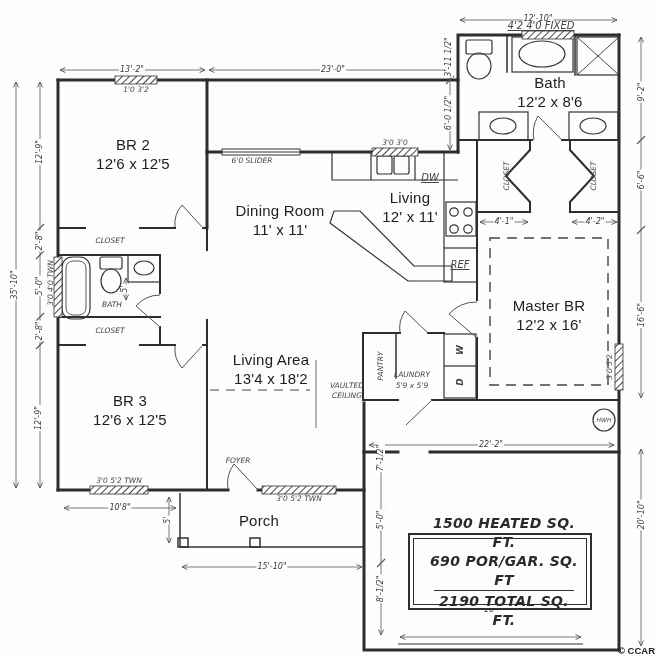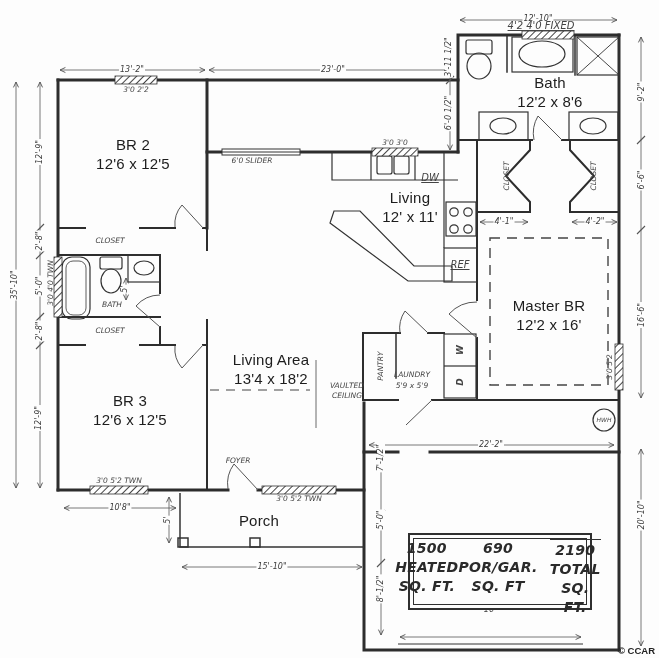--- a/index.html
+++ b/index.html
@@ -13,21 +13,21 @@
   .dim.v{transform:translate(-50%,-50%) rotate(-90deg);}
   .ann{position:absolute;transform:translate(-50%,-50%);white-space:nowrap;
        font:italic 7.5px/8px "DejaVu Sans",sans-serif;color:#444;background:transparent;padding:0 1px;}
   .ann.v{transform:translate(-50%,-50%) rotate(-90deg);}
   .ann.xs{font-size:6px;}
   .ann.sm{font-size:10px;text-decoration:underline;}
   .ann.md{font-size:9px;font-weight:bold;}
   .sqft{position:absolute;left:408px;top:533px;width:184px;height:77px;
         border:2.5px solid #2f2f2f;background:#fdfdfd;box-sizing:border-box;padding:3px;}
   .sqft-inner{border:1.5px solid #2f2f2f;height:100%;box-sizing:border-box;
-        display:flex;justify-content:center;text-align:center;
+        display:flex;flex-direction:column;justify-content:center;text-align:center;
         font:italic bold 14px/19px "DejaVu Sans",sans-serif;color:#2a2a2a;letter-spacing:.3px;padding-left:8px;}
   .sq-line3{border-top:1.5px solid #333;margin:0 12px;padding-top:1px;}
   .copyright{position:absolute;right:4px;top:645px;font:bold 9.5px "Liberation Sans",sans-serif;color:#222;}
 </style>
 </head>
 <body>
 
 <div class="plan">
 
 <svg width="659" height="658" viewBox="0 0 659 658">
@@ -179,20 +179,24 @@
   </g>
 </svg>
 
 <div class="room" style="left:133px;top:154px">
   <div>BR 2</div>
   <div>12'6 x 12'5</div>
 </div>
 <div class="room" style="left:550px;top:92px">
   <div>Bath</div>
   <div>12'2 x 8'6</div>
+</div>
+<div class="room" style="left:280px;top:220px">
+  <div>Dining Room</div>
+  <div>11' x 11'</div>
 </div>
 <div class="room" style="left:410px;top:207px">
   <div>Living</div>
   <div>12' x 11'</div>
 </div>
 <div class="room" style="left:549px;top:315px">
   <div>Master BR</div>
   <div>12'2 x 16'</div>
 </div>
 <div class="room" style="left:271px;top:369px">
@@ -244,21 +248,21 @@
 <div class="ann" style="left:412px;top:375px">LAUNDRY</div>
 <div class="ann" style="left:412px;top:386px">5'9 x 5'9</div>
 <div class="ann v md" style="left:460px;top:350px">W</div>
 <div class="ann v md" style="left:460px;top:382px">D</div>
 <div class="ann xs" style="left:604px;top:420px">HWH</div>
 <div class="ann sm" style="left:460px;top:265px">REF</div>
 <div class="ann sm" style="left:430px;top:178px">DW</div>
 <div class="ann" style="left:347px;top:386px">VAULTED</div>
 <div class="ann" style="left:347px;top:396px">CEILING</div>
 <div class="ann" style="left:252px;top:161px">6'0 SLIDER</div>
-<div class="ann" style="left:136px;top:90px">3'0 2'2</div>
+<div class="ann" style="left:136px;top:90px">1'0 3'2</div>
 <div class="ann" style="left:395px;top:143px">3'0 3'0</div>
 <div class="ann sm" style="left:541px;top:26px">4'2 4'0 FIXED</div>
 <div class="ann v" style="left:610px;top:367px">3'0 5'2</div>
 <div class="ann v" style="left:51px;top:283px">3'0 4'0 TWN</div>
 <div class="ann" style="left:119px;top:481px">3'0 5'2 TWN</div>
 <div class="ann" style="left:299px;top:499px">3'0 5'2 TWN</div>
 
 <div class="sqft">
   <div class="sqft-inner">
     <div>1500 HEATED SQ. FT.</div>

